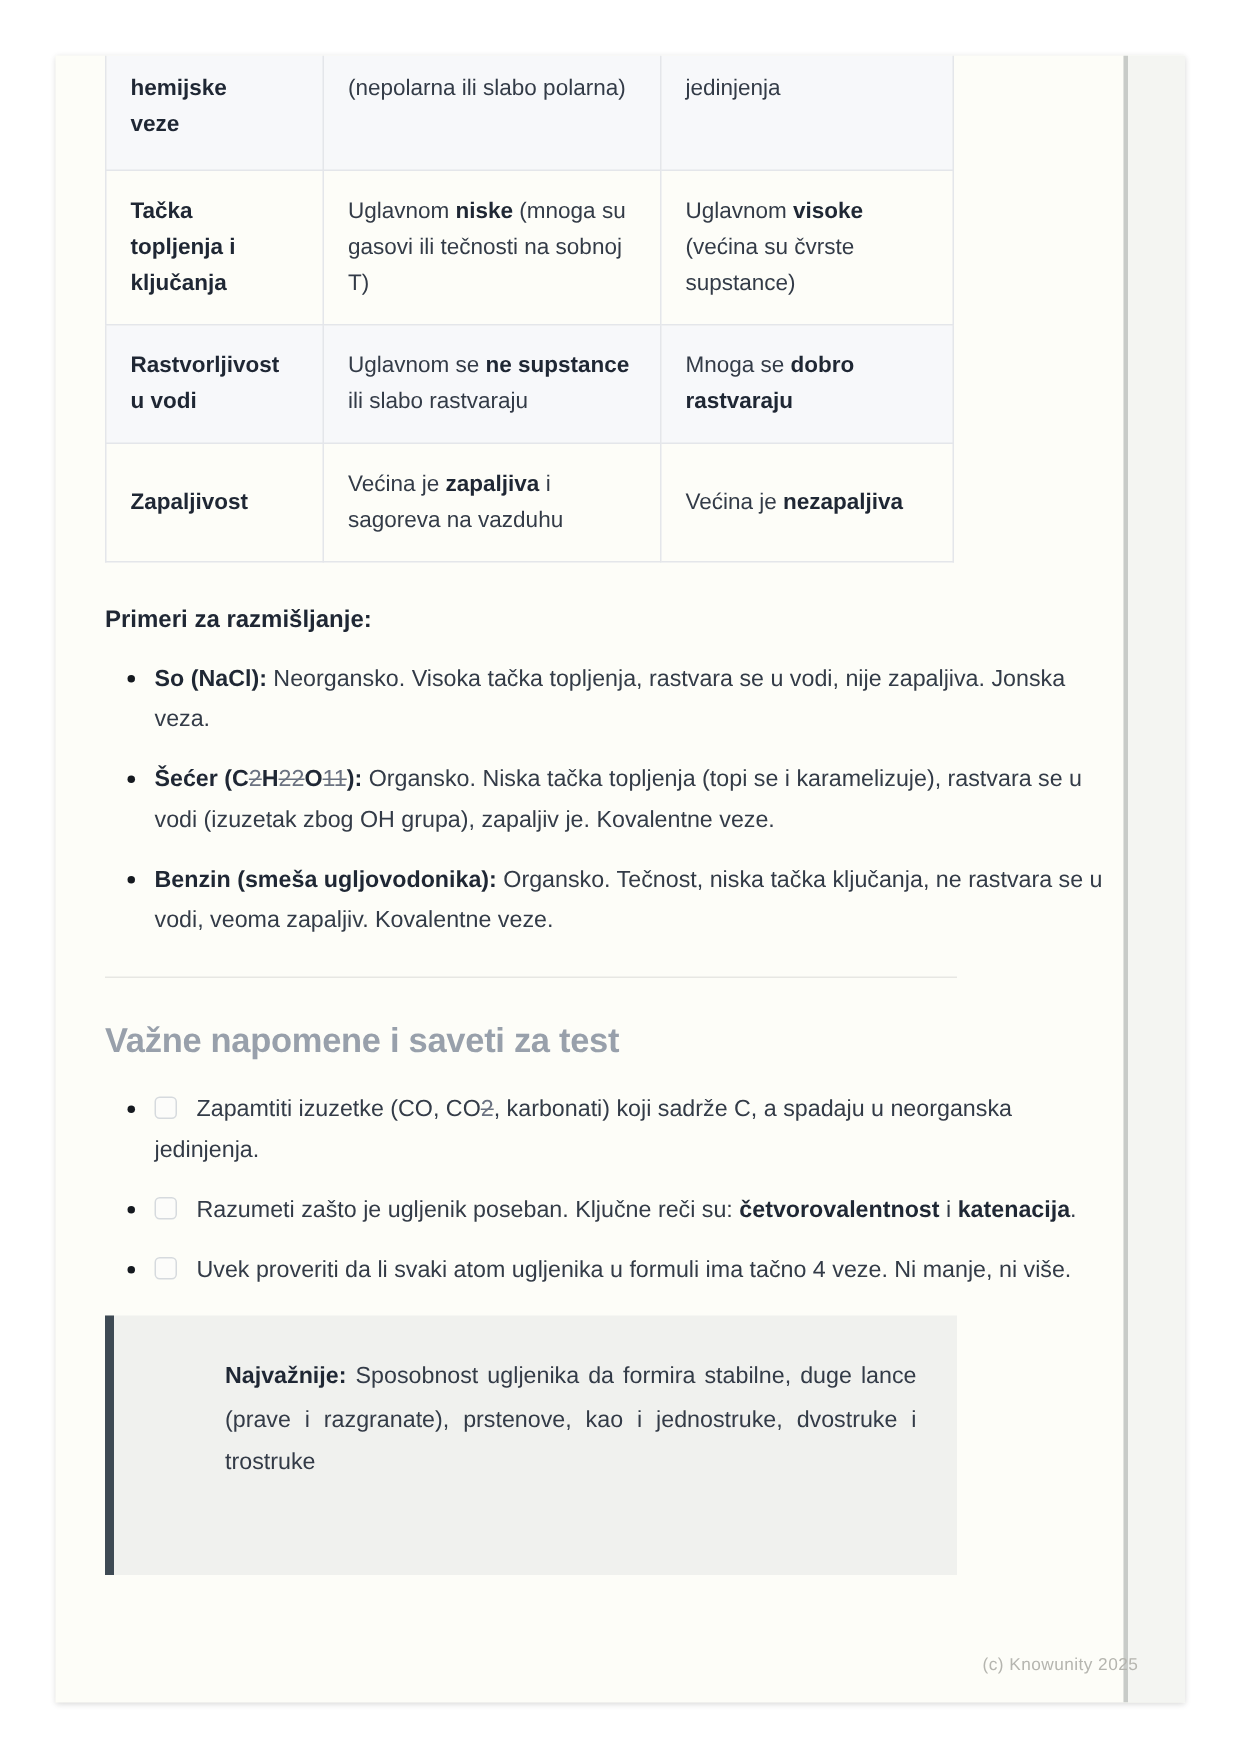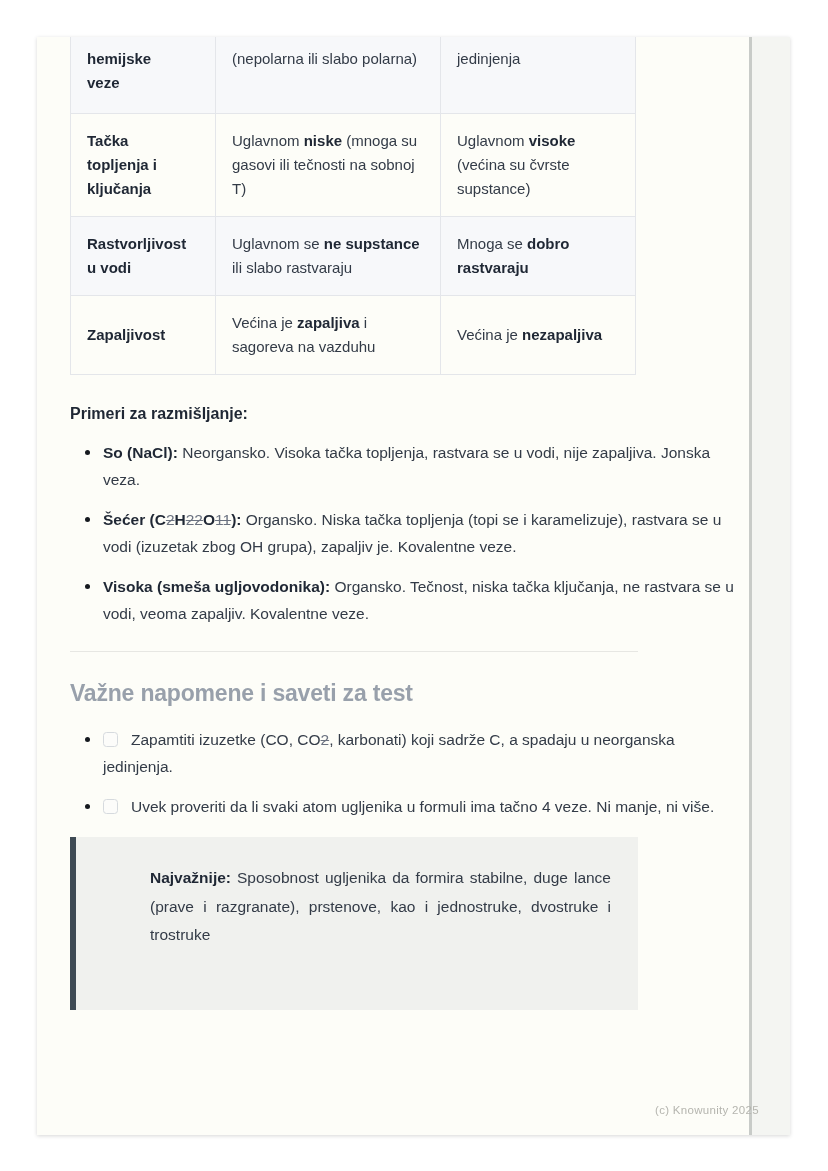--- a/index.html
+++ b/index.html
@@ -88,28 +88,29 @@
               <td><span>Većina je </span><span class="b">zapaljiva</span><span> i sagoreva na vazduhu</span></td>
               <td><span>Većina je </span><span class="b">nezapaljiva</span></td>
             </tr>
           </tbody>
       </table>
 
       <h3>Primeri za razmišljanje:</h3>
       <ul id="examples-list">
           <li><span class="dot"></span><span class="b">So (NaCl):</span><span> Neorgansko. Visoka tačka topljenja, rastvara se u vodi, nije zapaljiva. Jonska veza.</span></li>
           <li><span class="dot"></span><span class="b">Šećer (C</span><span class="st">2</span><span class="b">H</span><span class="st">22</span><span class="b">O</span><span class="st">11</span><span class="b">):</span><span> Organsko. Niska tačka topljenja (topi se i karamelizuje), rastvara se u vodi (izuzetak zbog OH grupa), zapaljiv je. Kovalentne veze.</span></li>
-          <li><span class="dot"></span><span class="b">Visoka (smeša ugljovodonika):</span><span> Organsko. Tečnost, niska tačka ključanja, ne rastvara se u vodi, veoma zapaljiv. Kovalentne veze.</span></li>
+          <li><span class="dot"></span><span class="b">Benzin (smeša ugljovodonika):</span><span> Organsko. Tečnost, niska tačka ključanja, ne rastvara se u vodi, veoma zapaljiv. Kovalentne veze.</span></li>
         </ul>
 
       <hr>
 
       <h2>Važne napomene i saveti za test</h2>
       <ul id="notes-list">
           <li><span class="dot"></span><span class="cb"></span><span>Zapamtiti izuzetke (CO, CO</span><span class="st">2</span><span>, karbonati) koji sadrže C, a spadaju u neorganska jedinjenja.</span></li>
+          <li><span class="dot"></span><span class="cb"></span><span>Razumeti zašto je ugljenik poseban. Ključne reči su: </span><span class="b">četvorovalentnost</span><span> i </span><span class="b">katenacija</span><span>.</span></li>
           <li><span class="dot"></span><span class="cb"></span><span>Uvek proveriti da li svaki atom ugljenika u formuli ima tačno 4 veze. Ni manje, ni više.</span></li>
         </ul>
 
       <div class="callout">
         <p id="callout-text"><span class="b">Najvažnije:</span><span> Sposobnost ugljenika da formira stabilne, duge lance (prave i razgranate), prstenove, kao i jednostruke, dvostruke i trostruke</span></p>
       </div>
 
     </div>
     <div class="scroll-strip"></div>
     <div class="watermark">(c) Knowunity 2025</div>

